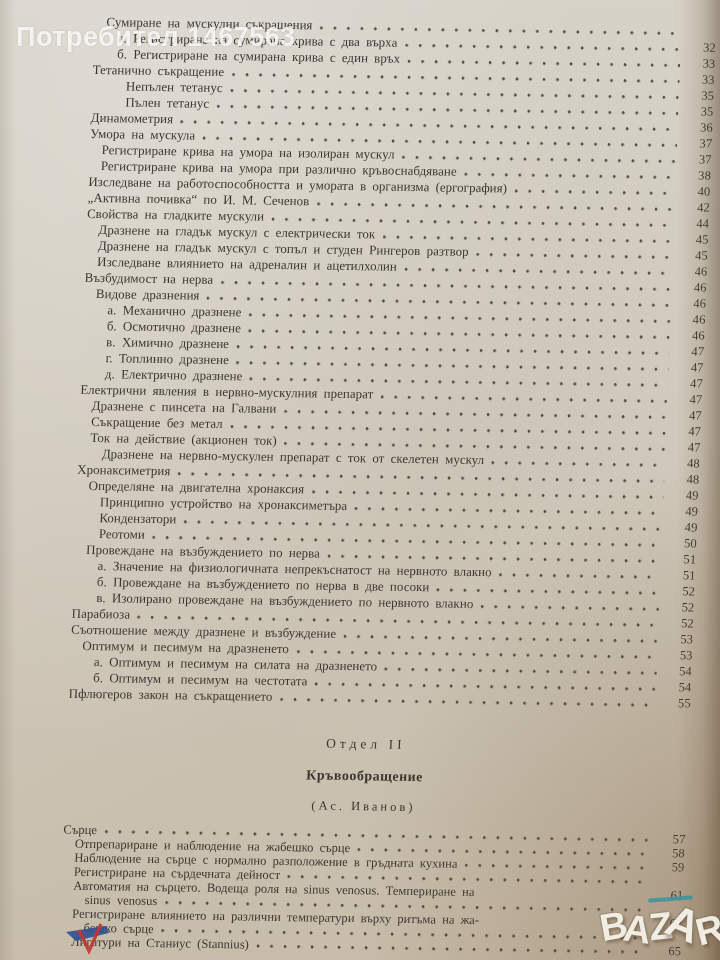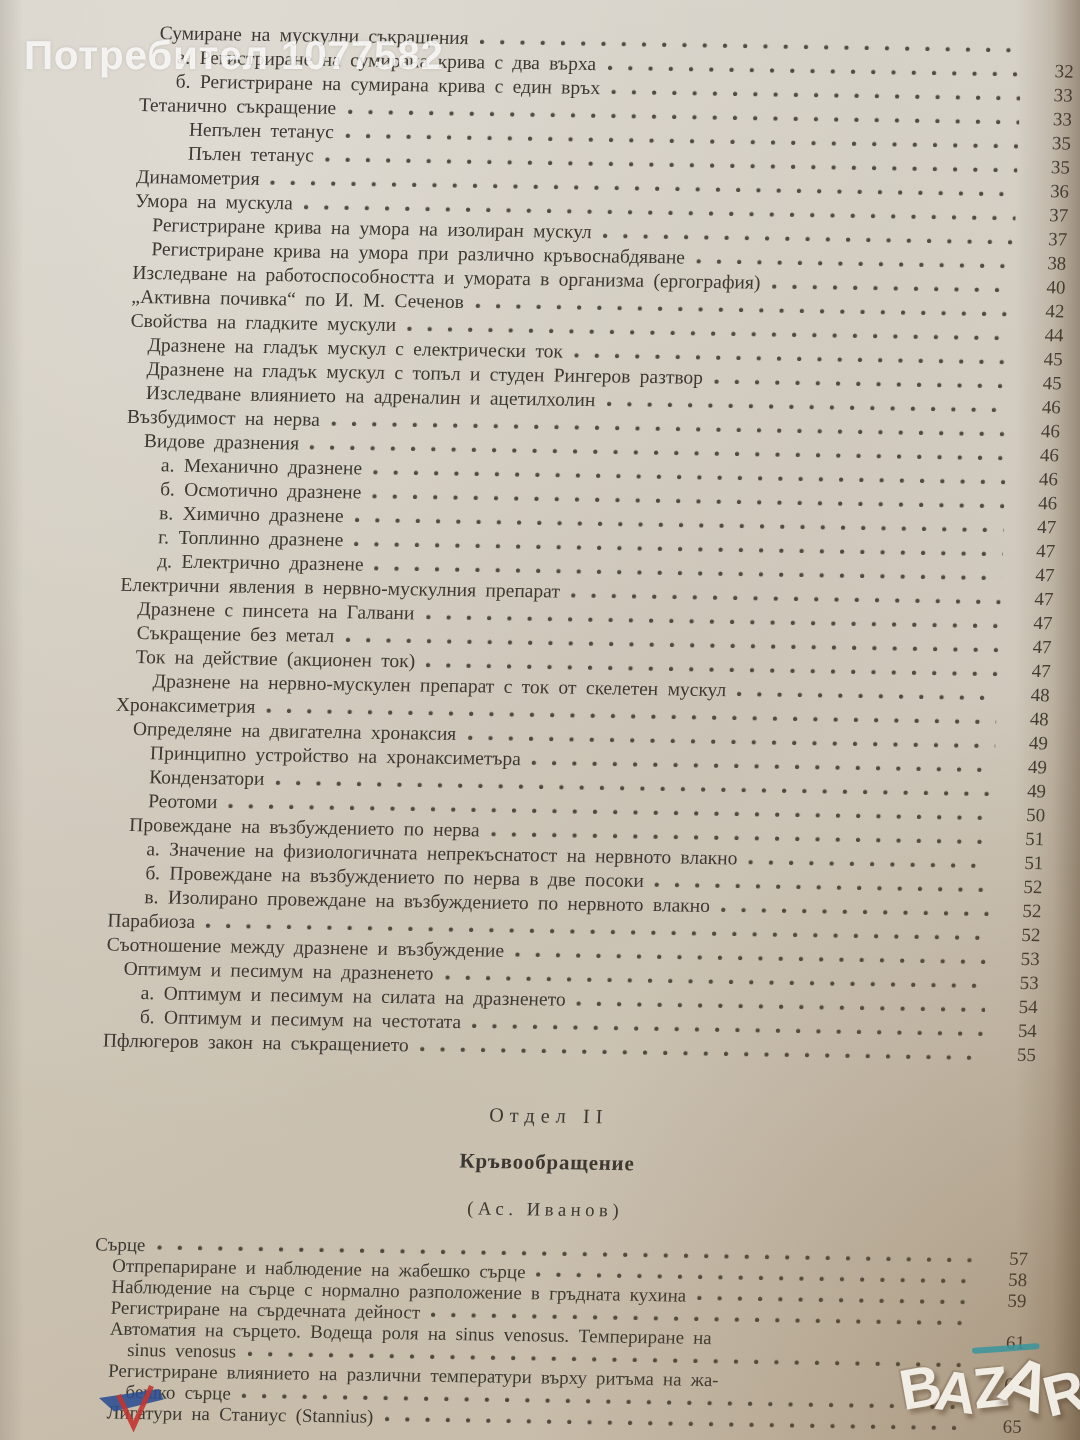--- a/index.html
+++ b/index.html
@@ -362,21 +362,21 @@
     <span class="pg"></span>
   </div>
         <div class="row">
     <span class="t i1">Лигатури на Станиус (Stannius)</span>
     <span class="leader"></span>
     <span class="pg">65</span>
   </div>
       </div>
   </div>
 
-  <div class="wm-user">Потребител 1077582</div>
+  <div class="wm-user">Потребител 1467563</div>
 
   <div class="pen-underline"></div>
 
   <svg class="pen-check" width="56" height="38" viewBox="0 0 56 38">
     <polygon points="4,14 44,8 47,15 14,23" fill="#2b4d92" opacity="0.88"></polygon>
     <path d="M17,12 L27,33 L39,6" fill="none" stroke="#c23531" stroke-width="3.4" stroke-linejoin="miter" opacity="0.9"></path>
   </svg>
 
   <div class="wm-store" id="storeWm">
       <span class="bz">B</span>

